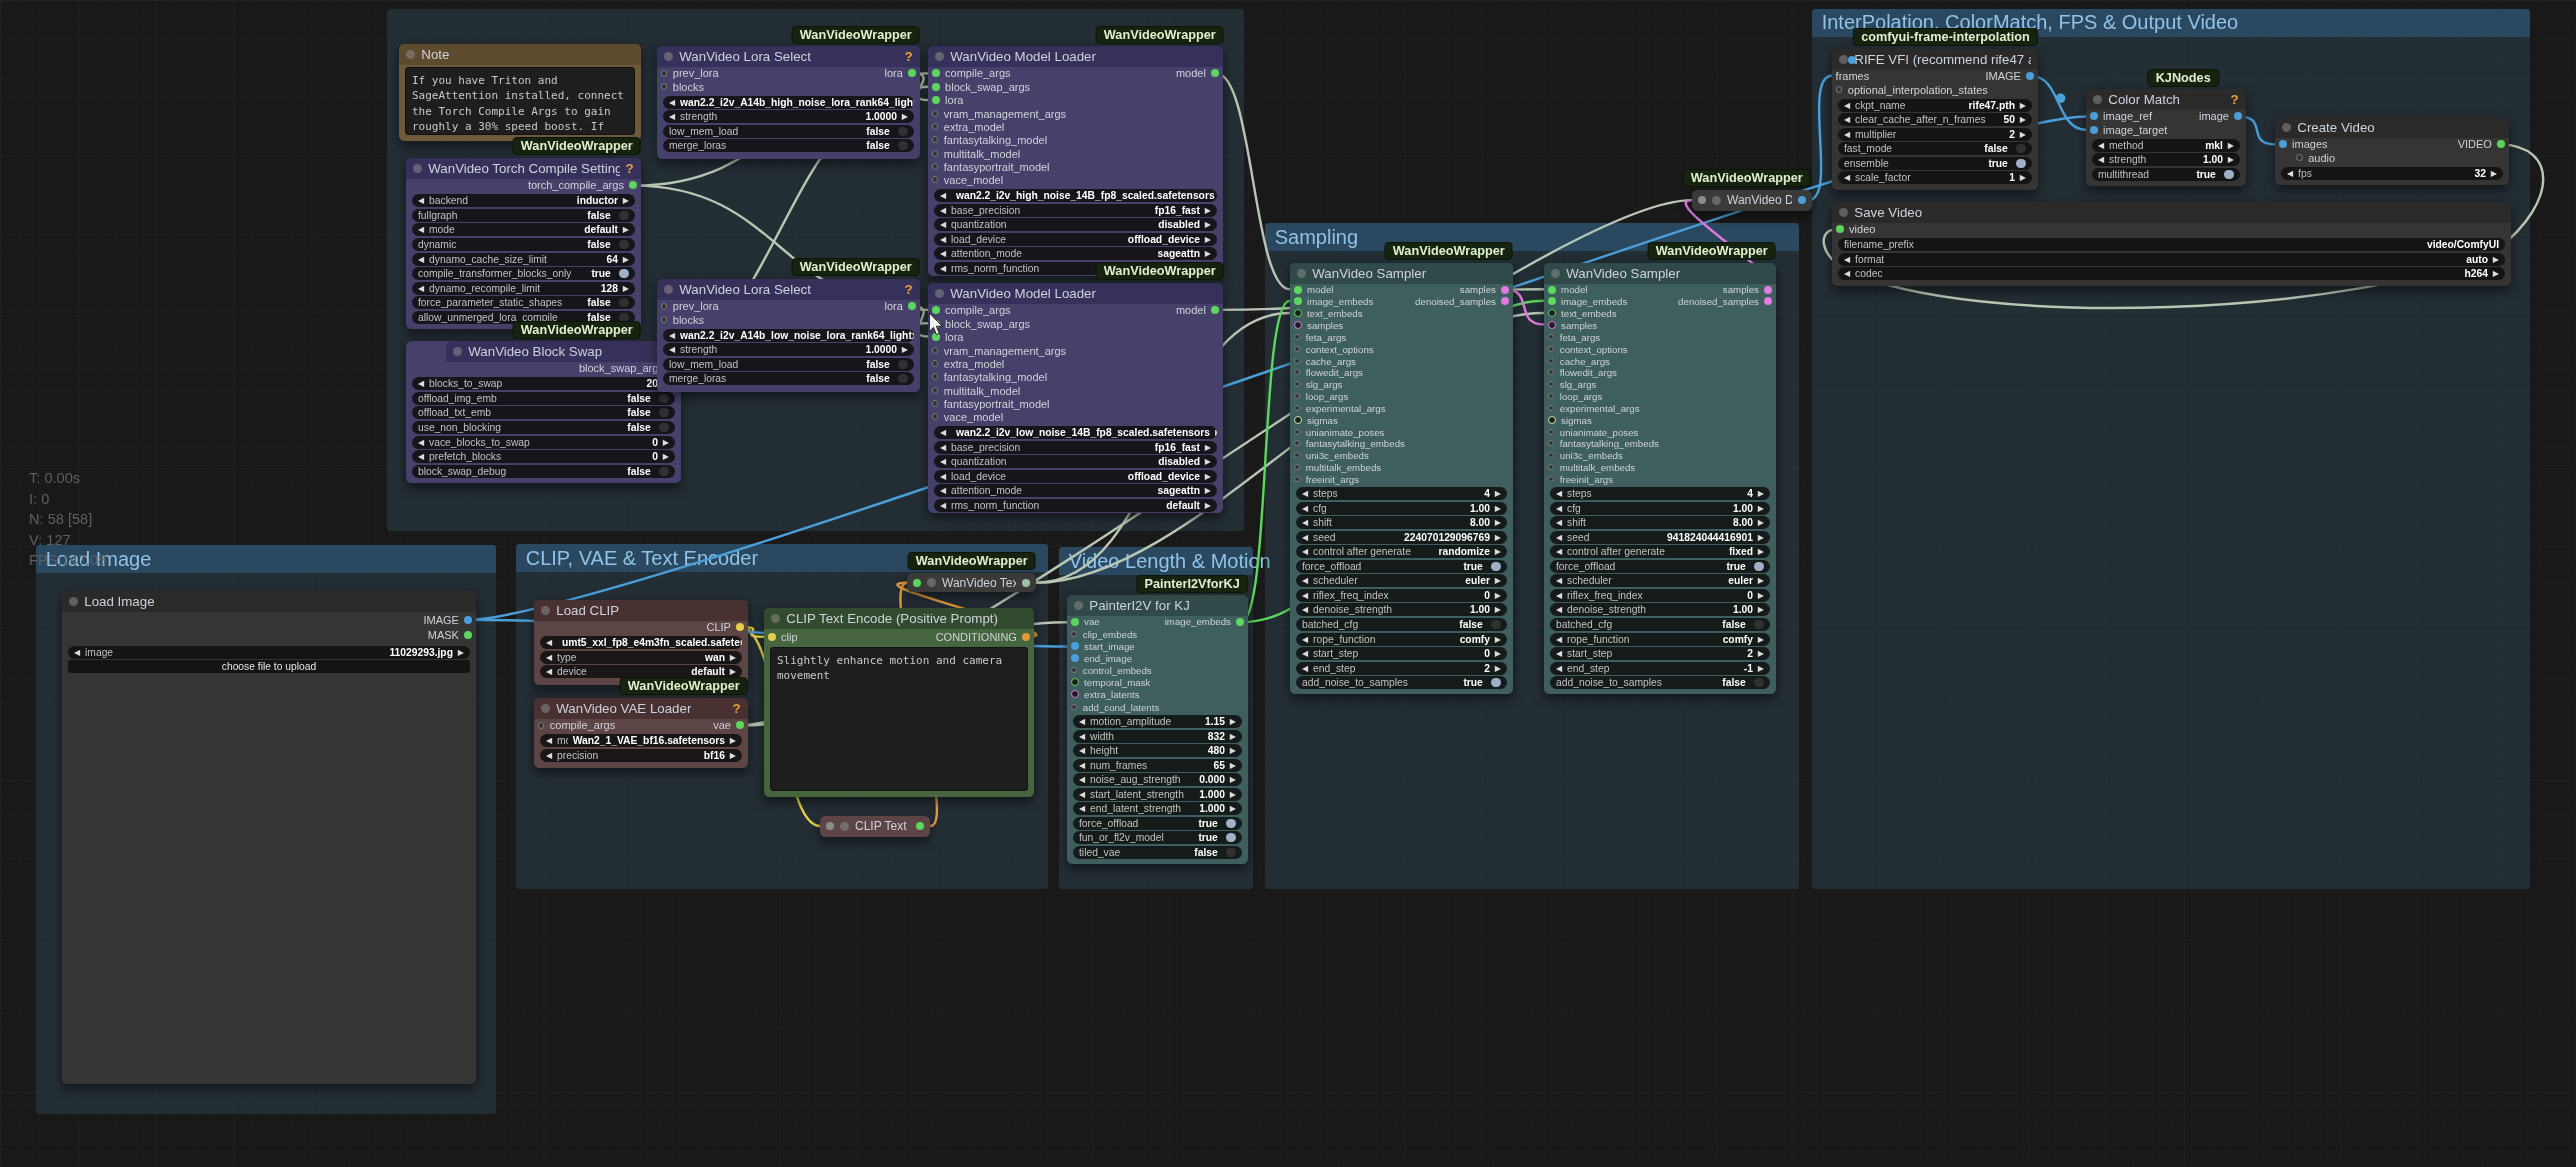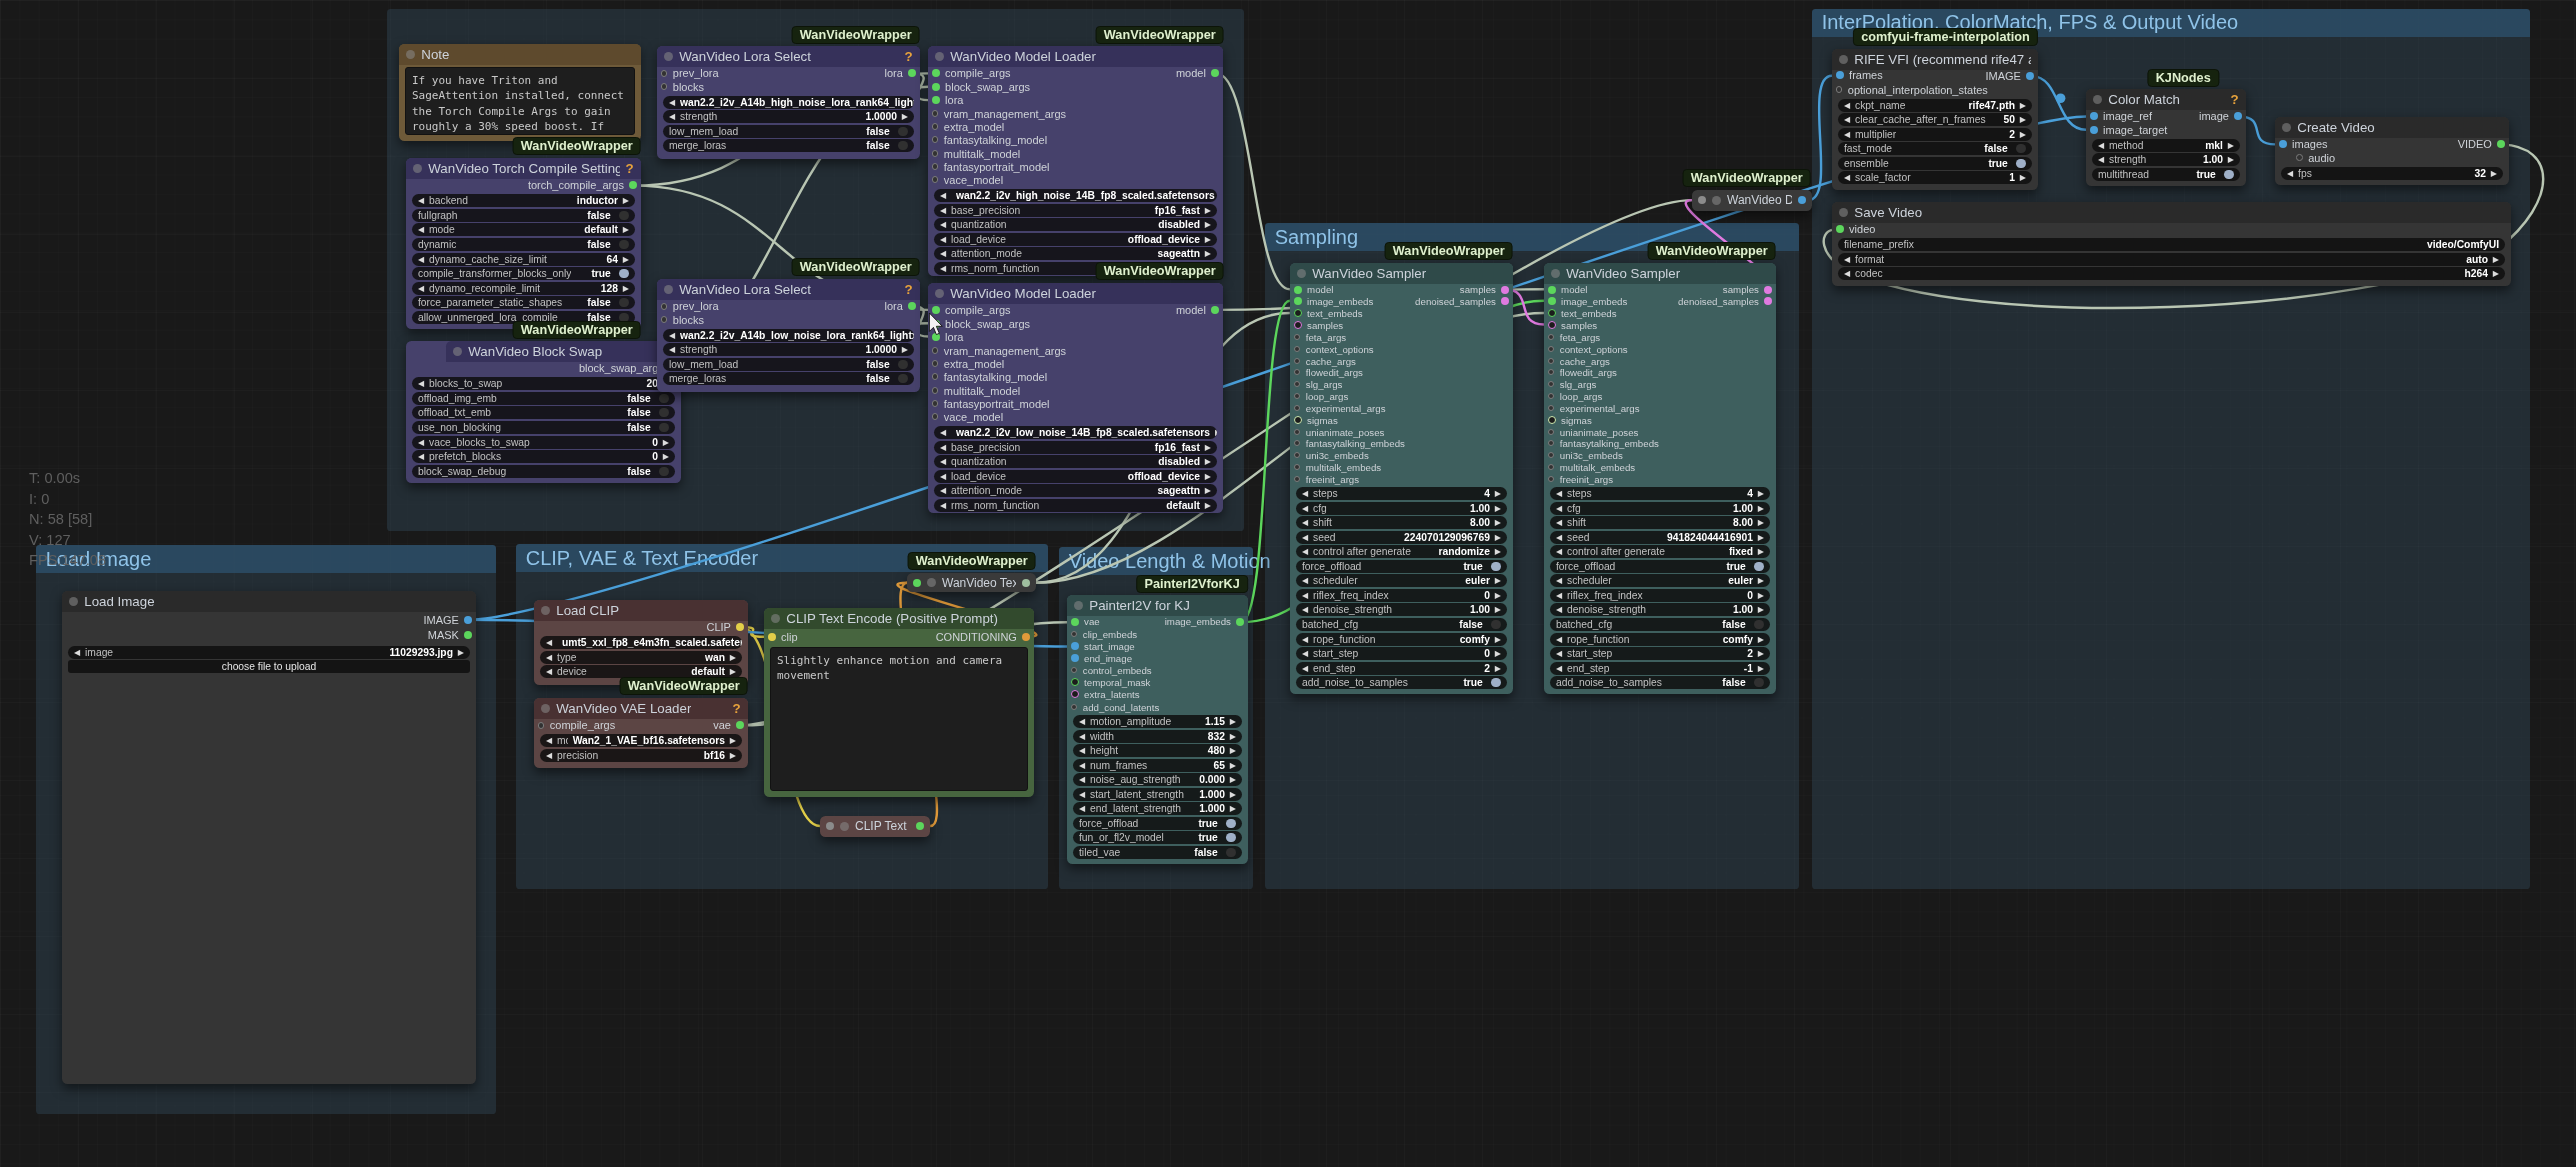--- a/index.html
+++ b/index.html
@@ -1021,21 +1021,21 @@
       <span class="dot" style="background: rgb(139, 139, 139);"></span>
       <span class="collapse-dot"></span>
       <span class="node-title" style="flex: 1 1 0%;">WanVideo Decode</span>
       <span class="dot" style="background: rgb(74, 159, 217);"></span>
     </div>
     <div class="node th-dark" style="left: 1832px; top: 49px; width: 206px; height: 141px;">
       <div class="node-header">
         <span class="collapse-dot"></span>
         <span class="node-title">RIFE VFI (recommend rife47 and rife49)</span>
       </div>
-      <div class="slot-row" style="left: 3.6px; top: 19px; height: 13.3px;">
+      <div class="slot-row" style="left: 3.6px; top: 7px; height: 13.3px; flex-direction: column;">
         <span class="dot" style="background: rgb(74, 159, 217);"></span>
         <span class="slot-label" style="font-size: 11px;">frames</span>
       </div>
       <div class="slot-row" style="left: 3.6px; top: 34px; height: 13.3px;">
         <span class="dot" style="background: rgb(50, 50, 50); border: 1.2px solid rgb(124, 124, 124); width: 6.7px; height: 6.7px;"></span>
         <span class="slot-label" style="font-size: 11px;">optional_interpolation_states</span>
       </div>
       <div class="slot-row" style="right: 3.6px; top: 20.6px; height: 13.3px;">
         <span class="slot-label" style="font-size: 11px;">IMAGE</span>
         <span class="dot" style="background: rgb(74, 159, 217);"></span>

